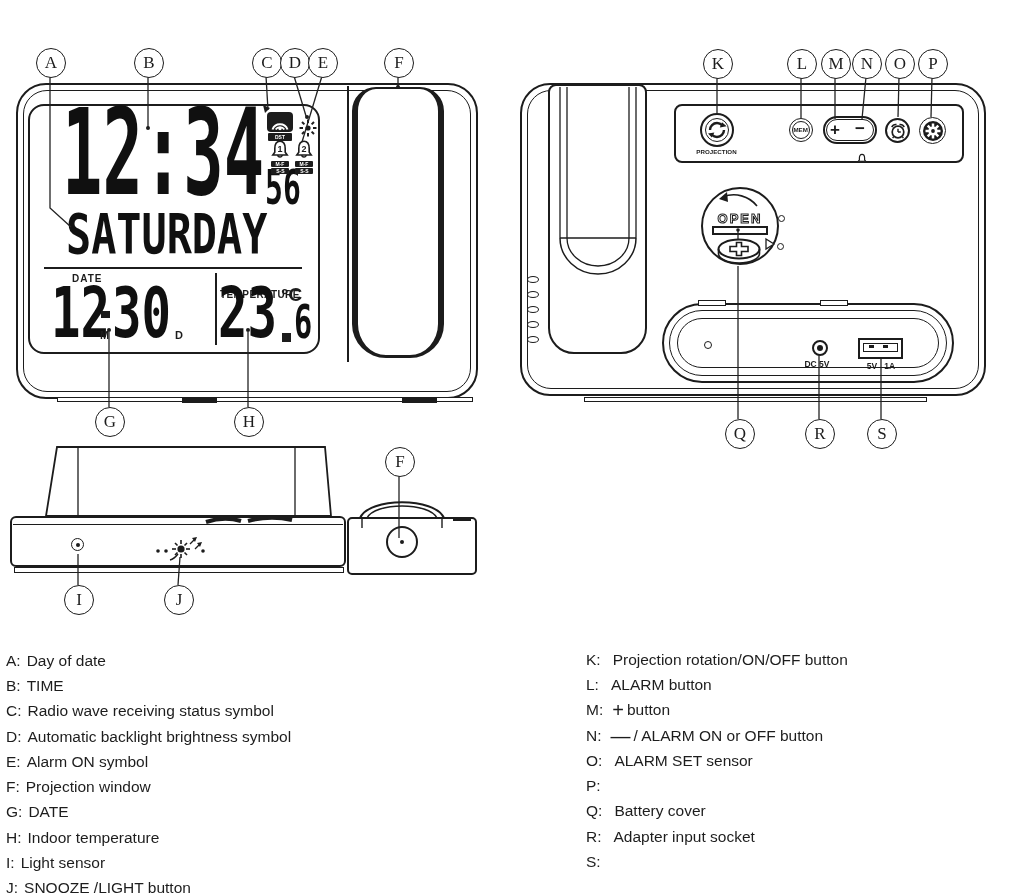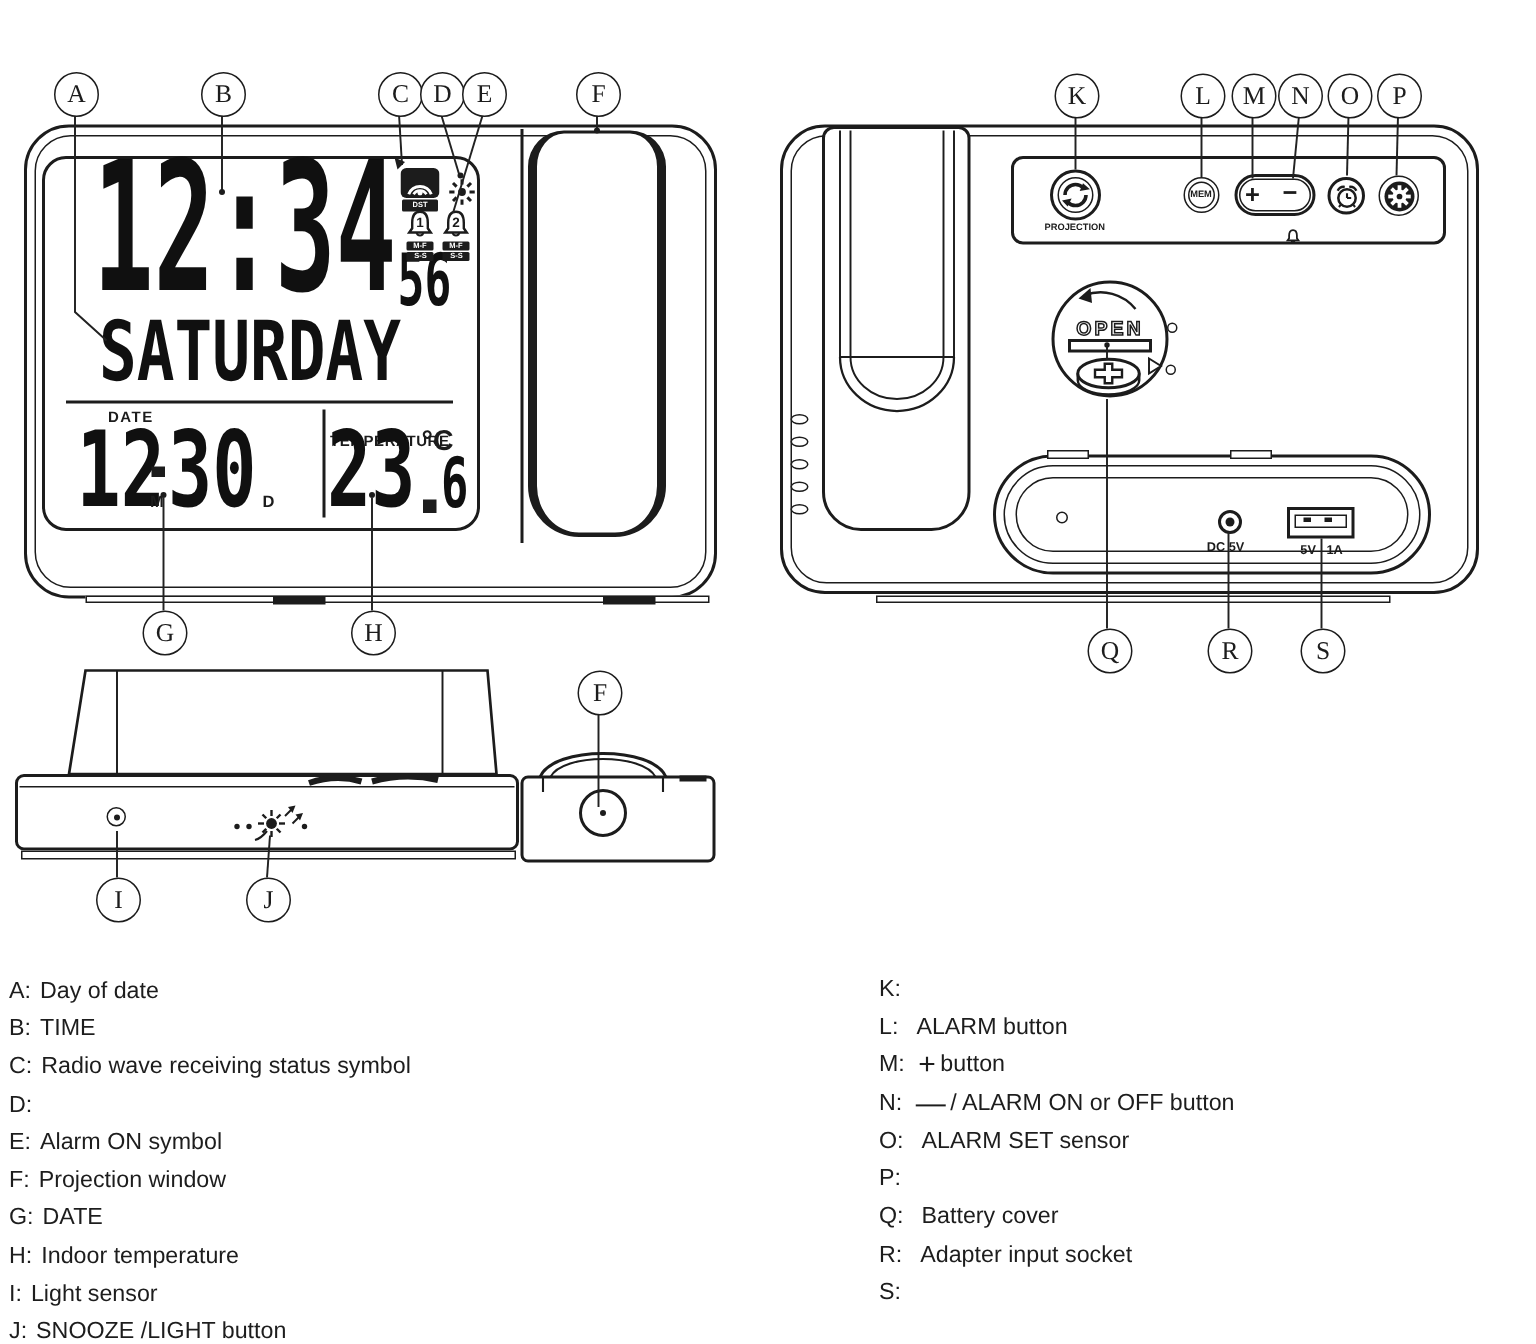--- a/index.html
+++ b/index.html
@@ -305,20 +305,21 @@
     <div class="lgrow">
         <span class="lgkey">B:</span>
         <span>TIME</span>
       </div>
     <div class="lgrow">
         <span class="lgkey">C:</span>
         <span>Radio wave receiving status symbol</span>
       </div>
     <div class="lgrow">
         <span class="lgkey">D:</span>
+        <span>Automatic backlight brightness symbol</span>
       </div>
     <div class="lgrow">
         <span class="lgkey">E:</span>
         <span>Alarm ON symbol</span>
       </div>
     <div class="lgrow">
         <span class="lgkey">F:</span>
         <span>Projection window</span>
       </div>
     <div class="lgrow">
@@ -335,20 +336,21 @@
       </div>
     <div class="lgrow">
         <span class="lgkey">J:</span>
         <span>SNOOZE /LIGHT button</span>
       </div>
   </div>
   <div class="lgcol" style="left:586px;top:647px;">
     <div class="lgrow">
         <span class="lgkey">K:</span>
         <span class="lg-glyph"></span>
+        <span>Projection rotation/ON/OFF button</span>
       </div>
     <div class="lgrow">
         <span class="lgkey">L:</span>
         <span class="lg-glyph"></span>
         <span>ALARM button</span>
       </div>
     <div class="lgrow">
         <span class="lgkey">M:</span>
         <span class="lg-glyph">+</span>
         <span>button</span>

